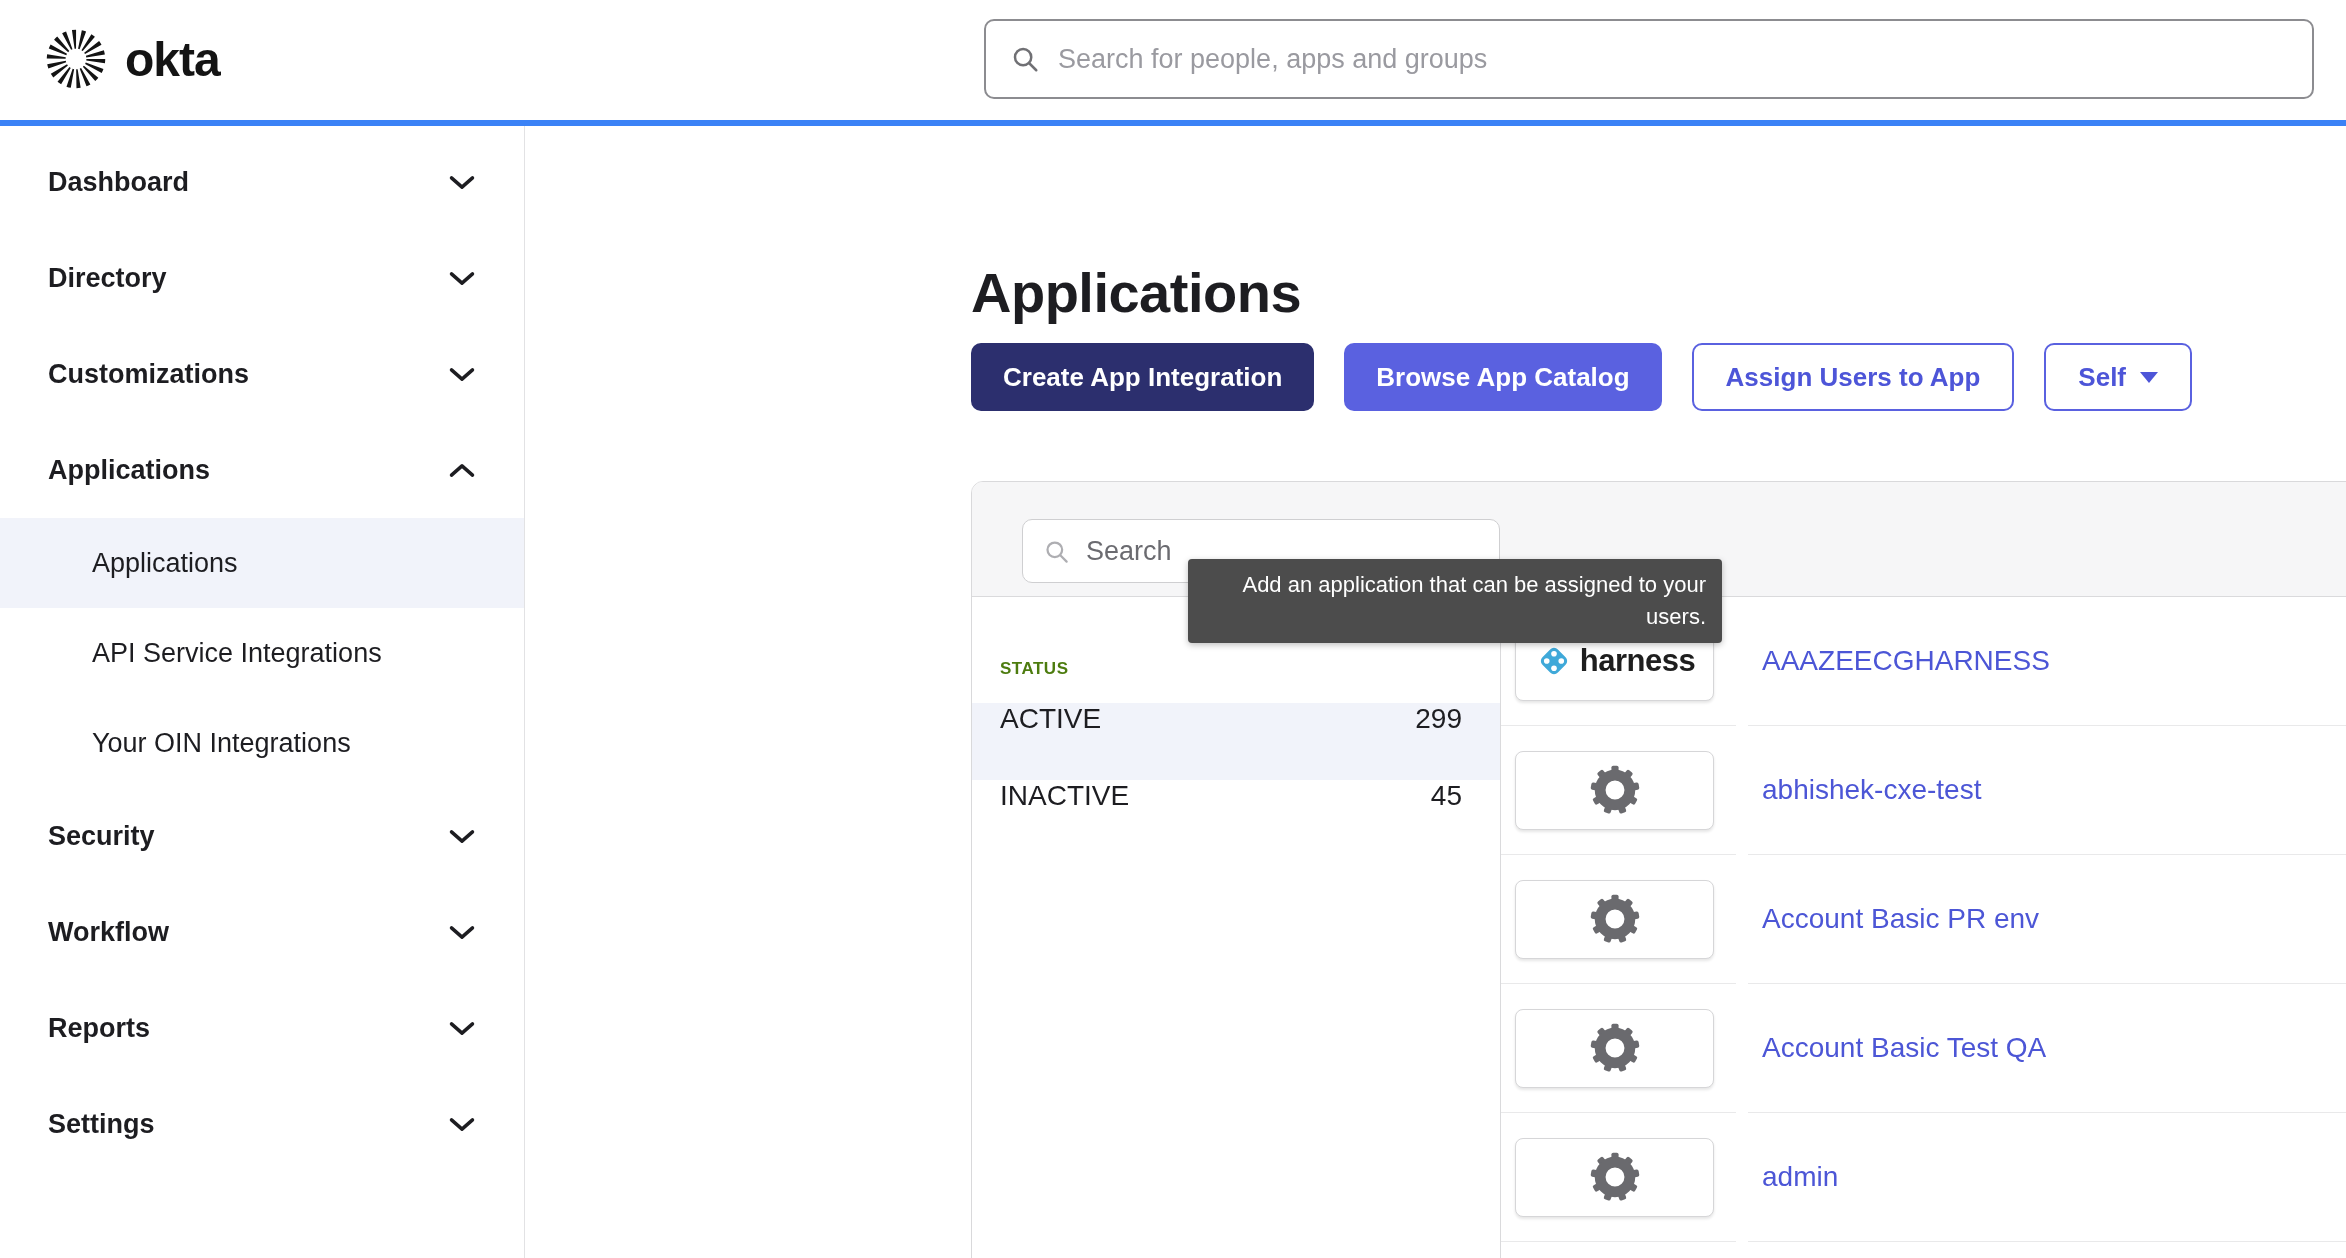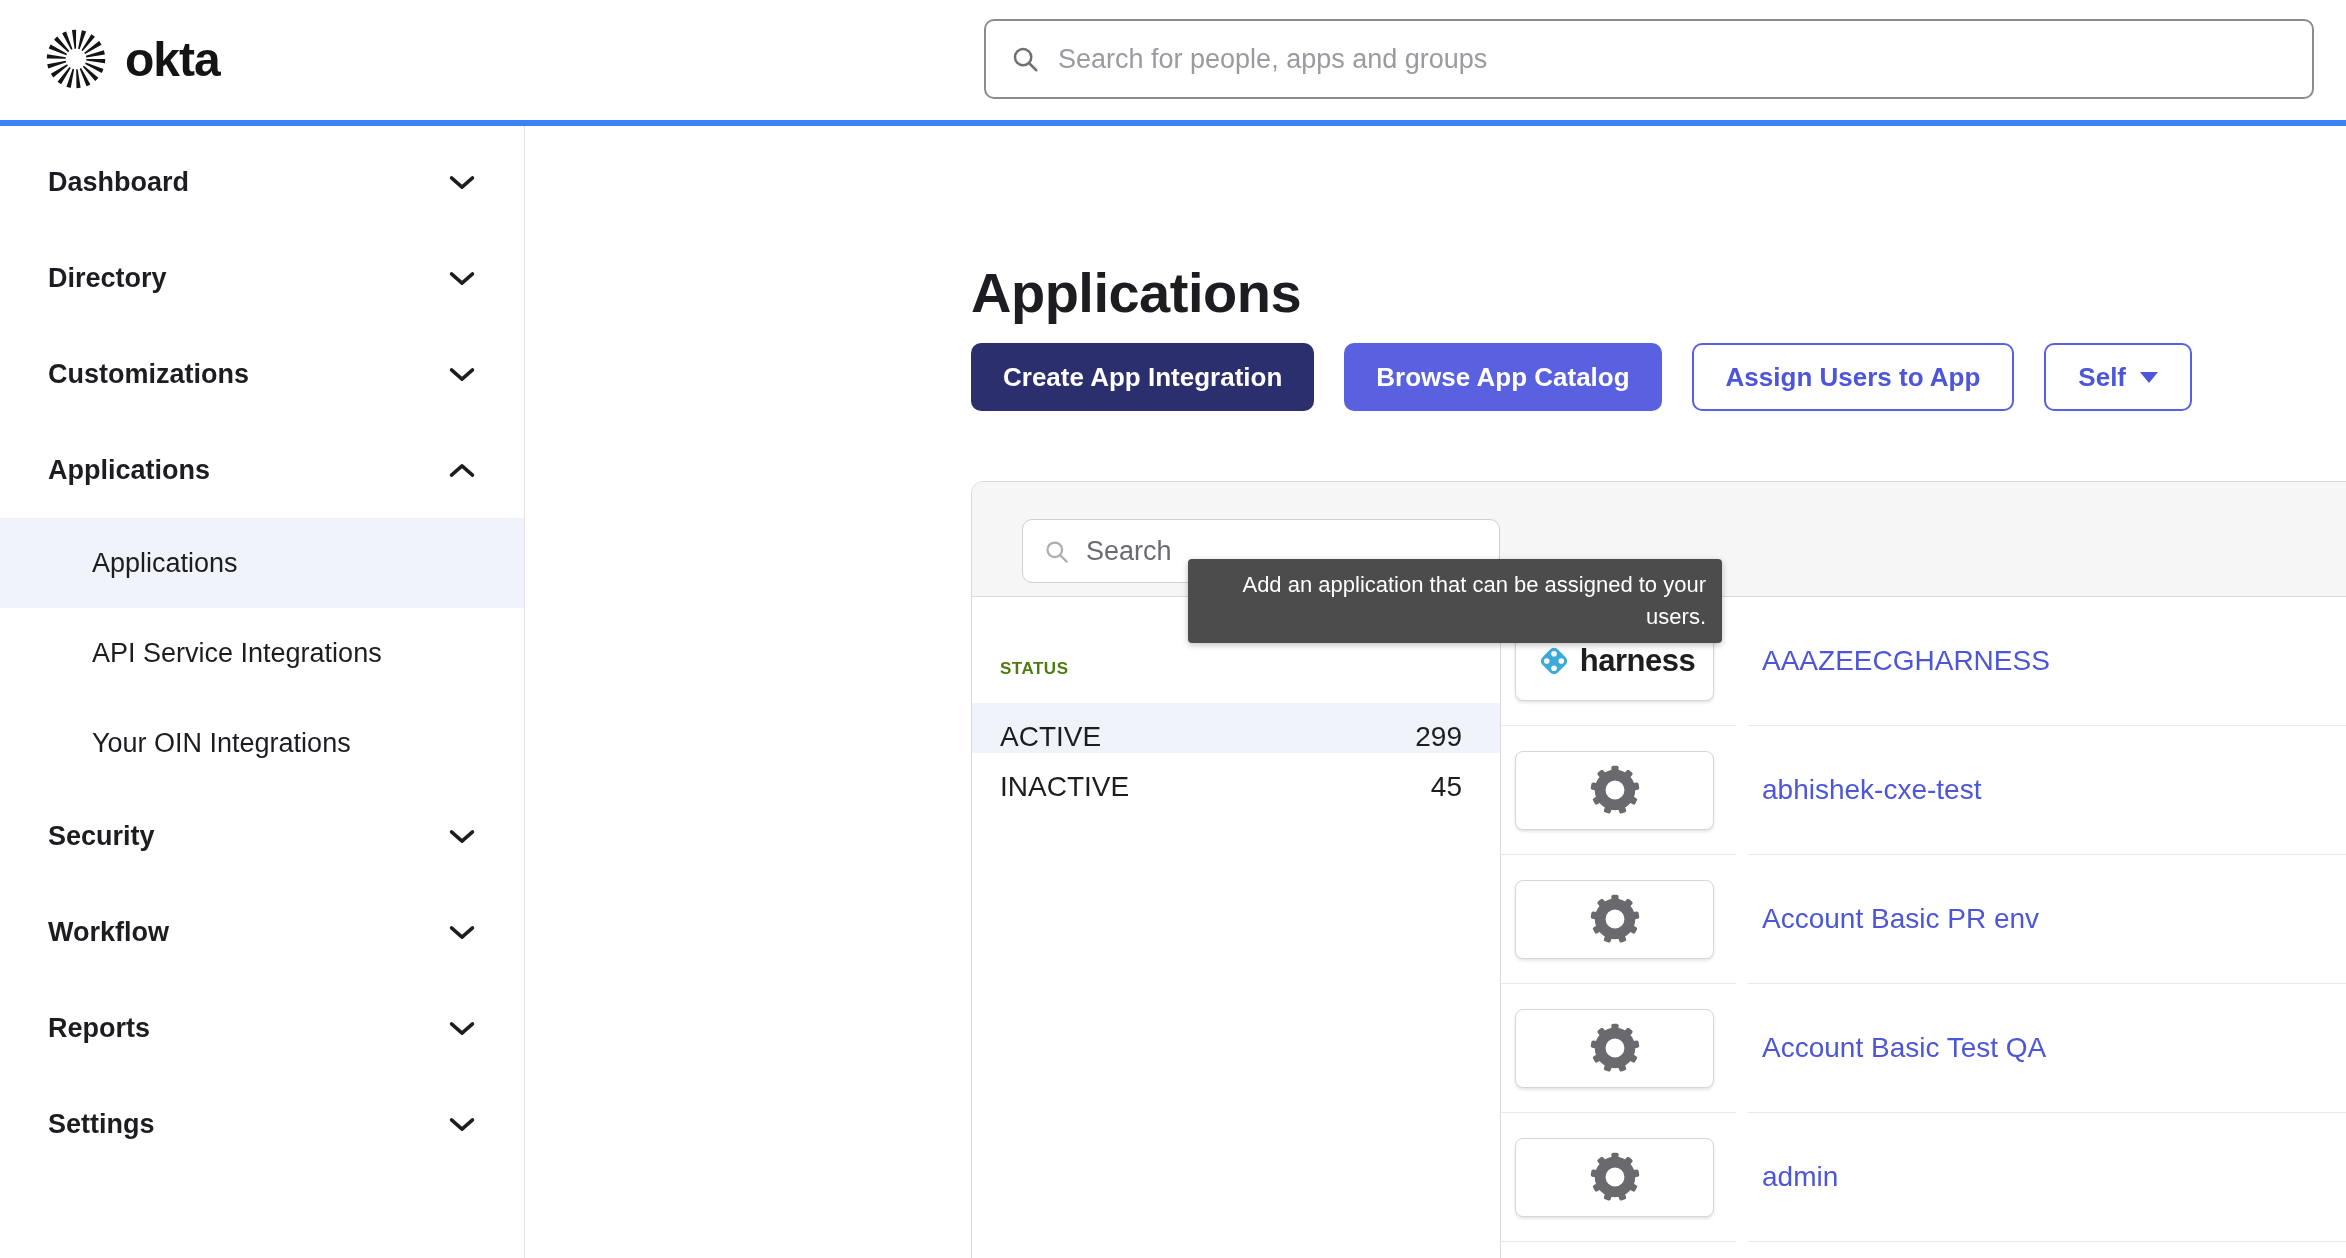--- a/index.html
+++ b/index.html
@@ -80,21 +80,21 @@
   .panel-search input::placeholder{color:#6b6b70;}
   .card-body{display:flex;height:806px;}
   .status-panel{
     width:529px;box-sizing:border-box;border-right:1px solid #dadadc;padding-top:50px;flex:0 0 auto;
   }
   .status-title{
     height:44px;display:flex;align-items:center;padding-left:28px;
     font-size:17px;font-weight:700;letter-spacing:0.5px;color:#4d7c0f;
   }
   .status-row{
-    height:50px;display:flex;align-items:flex-end;justify-content:space-between;
+    height:77px;display:flex;align-items:flex-start;justify-content:space-between;
     padding:0 38px 0 28px;font-size:28px;color:#1d1d21;cursor:pointer;
   }
   .status-row.first{margin-top:12px;}
   .status-row.active{background:#f1f3fa;}
   .app-list{flex:1;display:flex;flex-direction:column;}
   .app-row{height:129px;display:flex;align-items:stretch;}
   .cell-icon{
     width:235px;flex:0 0 auto;display:flex;align-items:center;padding-left:14px;box-sizing:border-box;
     border-bottom:1px solid #e9e9ea;
   }

